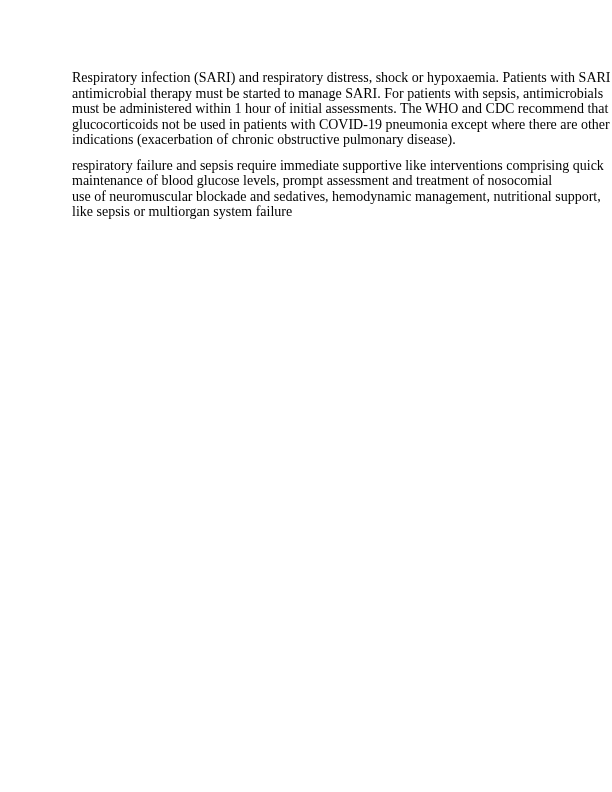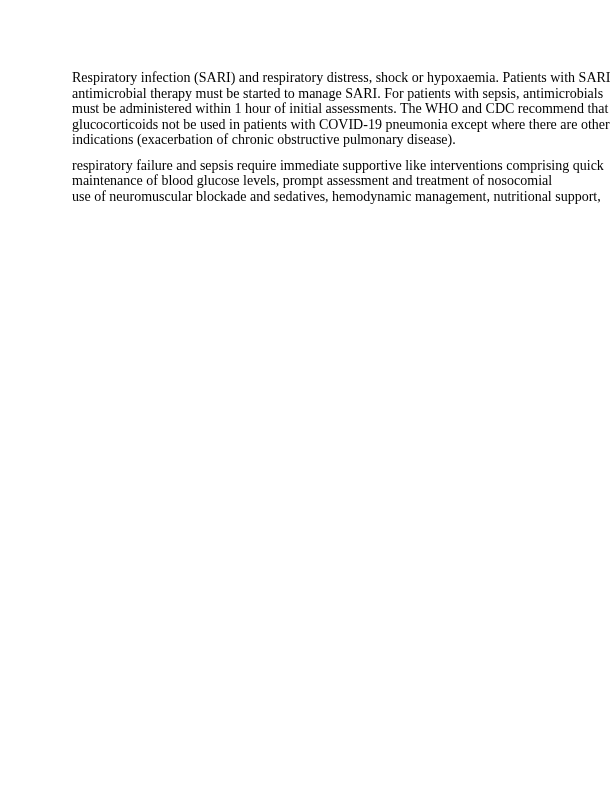--- a/index.html
+++ b/index.html
@@ -22,14 +22,15 @@
     <span class="line">Respiratory infection (SARI) and respiratory distress, shock or hypoxaemia. Patients with SARI</span>
     <span class="line">antimicrobial therapy must be started to manage SARI. For patients with sepsis, antimicrobials</span>
     <span class="line">must be administered within 1 hour of initial assessments. The WHO and CDC recommend that</span>
     <span class="line">glucocorticoids not be used in patients with COVID-19 pneumonia except where there are other</span>
     <span class="line">indications (exacerbation of chronic obstructive pulmonary disease).</span>
   </p>
   <p class="para">
     <span class="line">respiratory failure and sepsis require immediate supportive like interventions comprising quick</span>
     <span class="line">maintenance of blood glucose levels, prompt assessment and treatment of nosocomial</span>
     <span class="line">use of neuromuscular blockade and sedatives, hemodynamic management, nutritional support,</span>
+    <span class="line">like sepsis or multiorgan system failure</span>
   </p>
 </div>
 
 </body></html>

